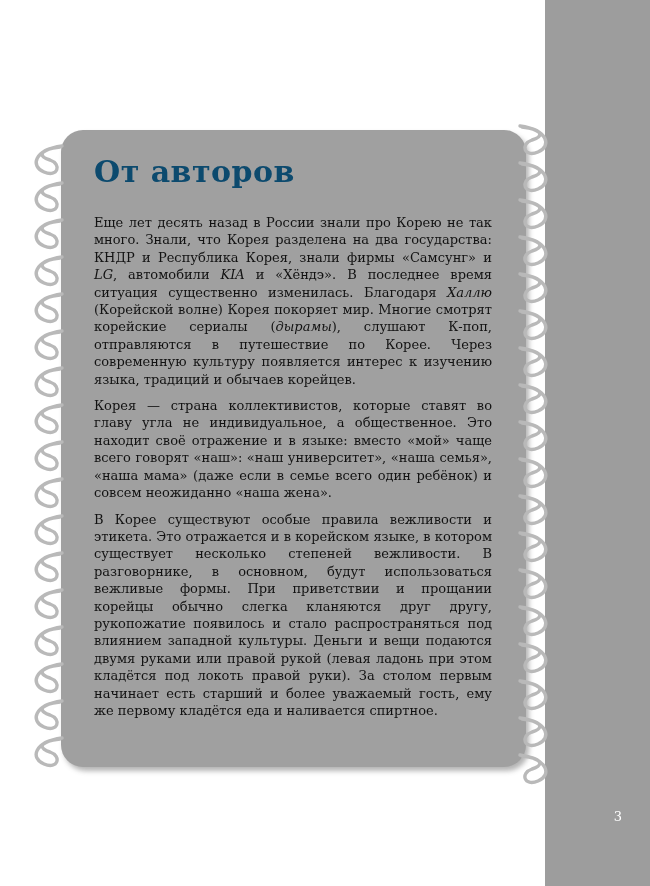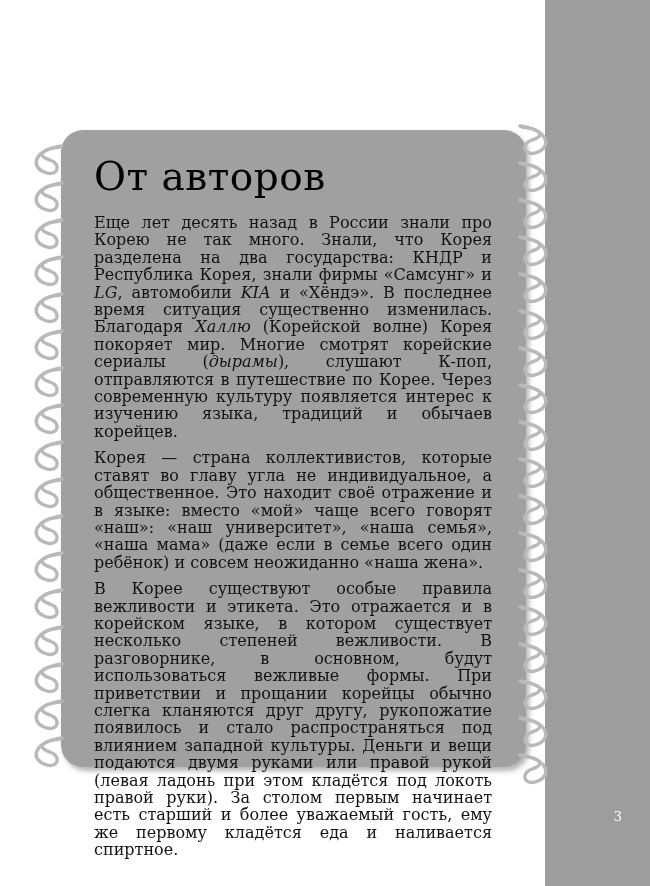--- a/index.html
+++ b/index.html
@@ -44,33 +44,33 @@
     width: 465px;
     height: 637px;
     padding: 0;
   }
 
   .doc-title {
     position: absolute;
     left: 33px;
     top: 24px;
     font-family: "DejaVu Serif", serif;
-    font-weight: normal;
-    font-size: 39px;
-    color: #000000;
+    font-weight: bold;
+    font-size: 30px;
+    color: #0c4a6e;
     letter-spacing: 0.5px;
   }
 
   .body-text {
     position: absolute;
     left: 33px;
     top: 84px;
     width: 398px;
     font-family: "DejaVu Serif", serif;
-    font-size: 16px;
+    font-size: 13px;
     line-height: 17.4px;
     color: #121212;
     text-align: justify;
     text-justify: inter-word;
   }
 
   .body-text p {
     margin: 0 0 9px 0;
   }
   .body-text p:last-child {

